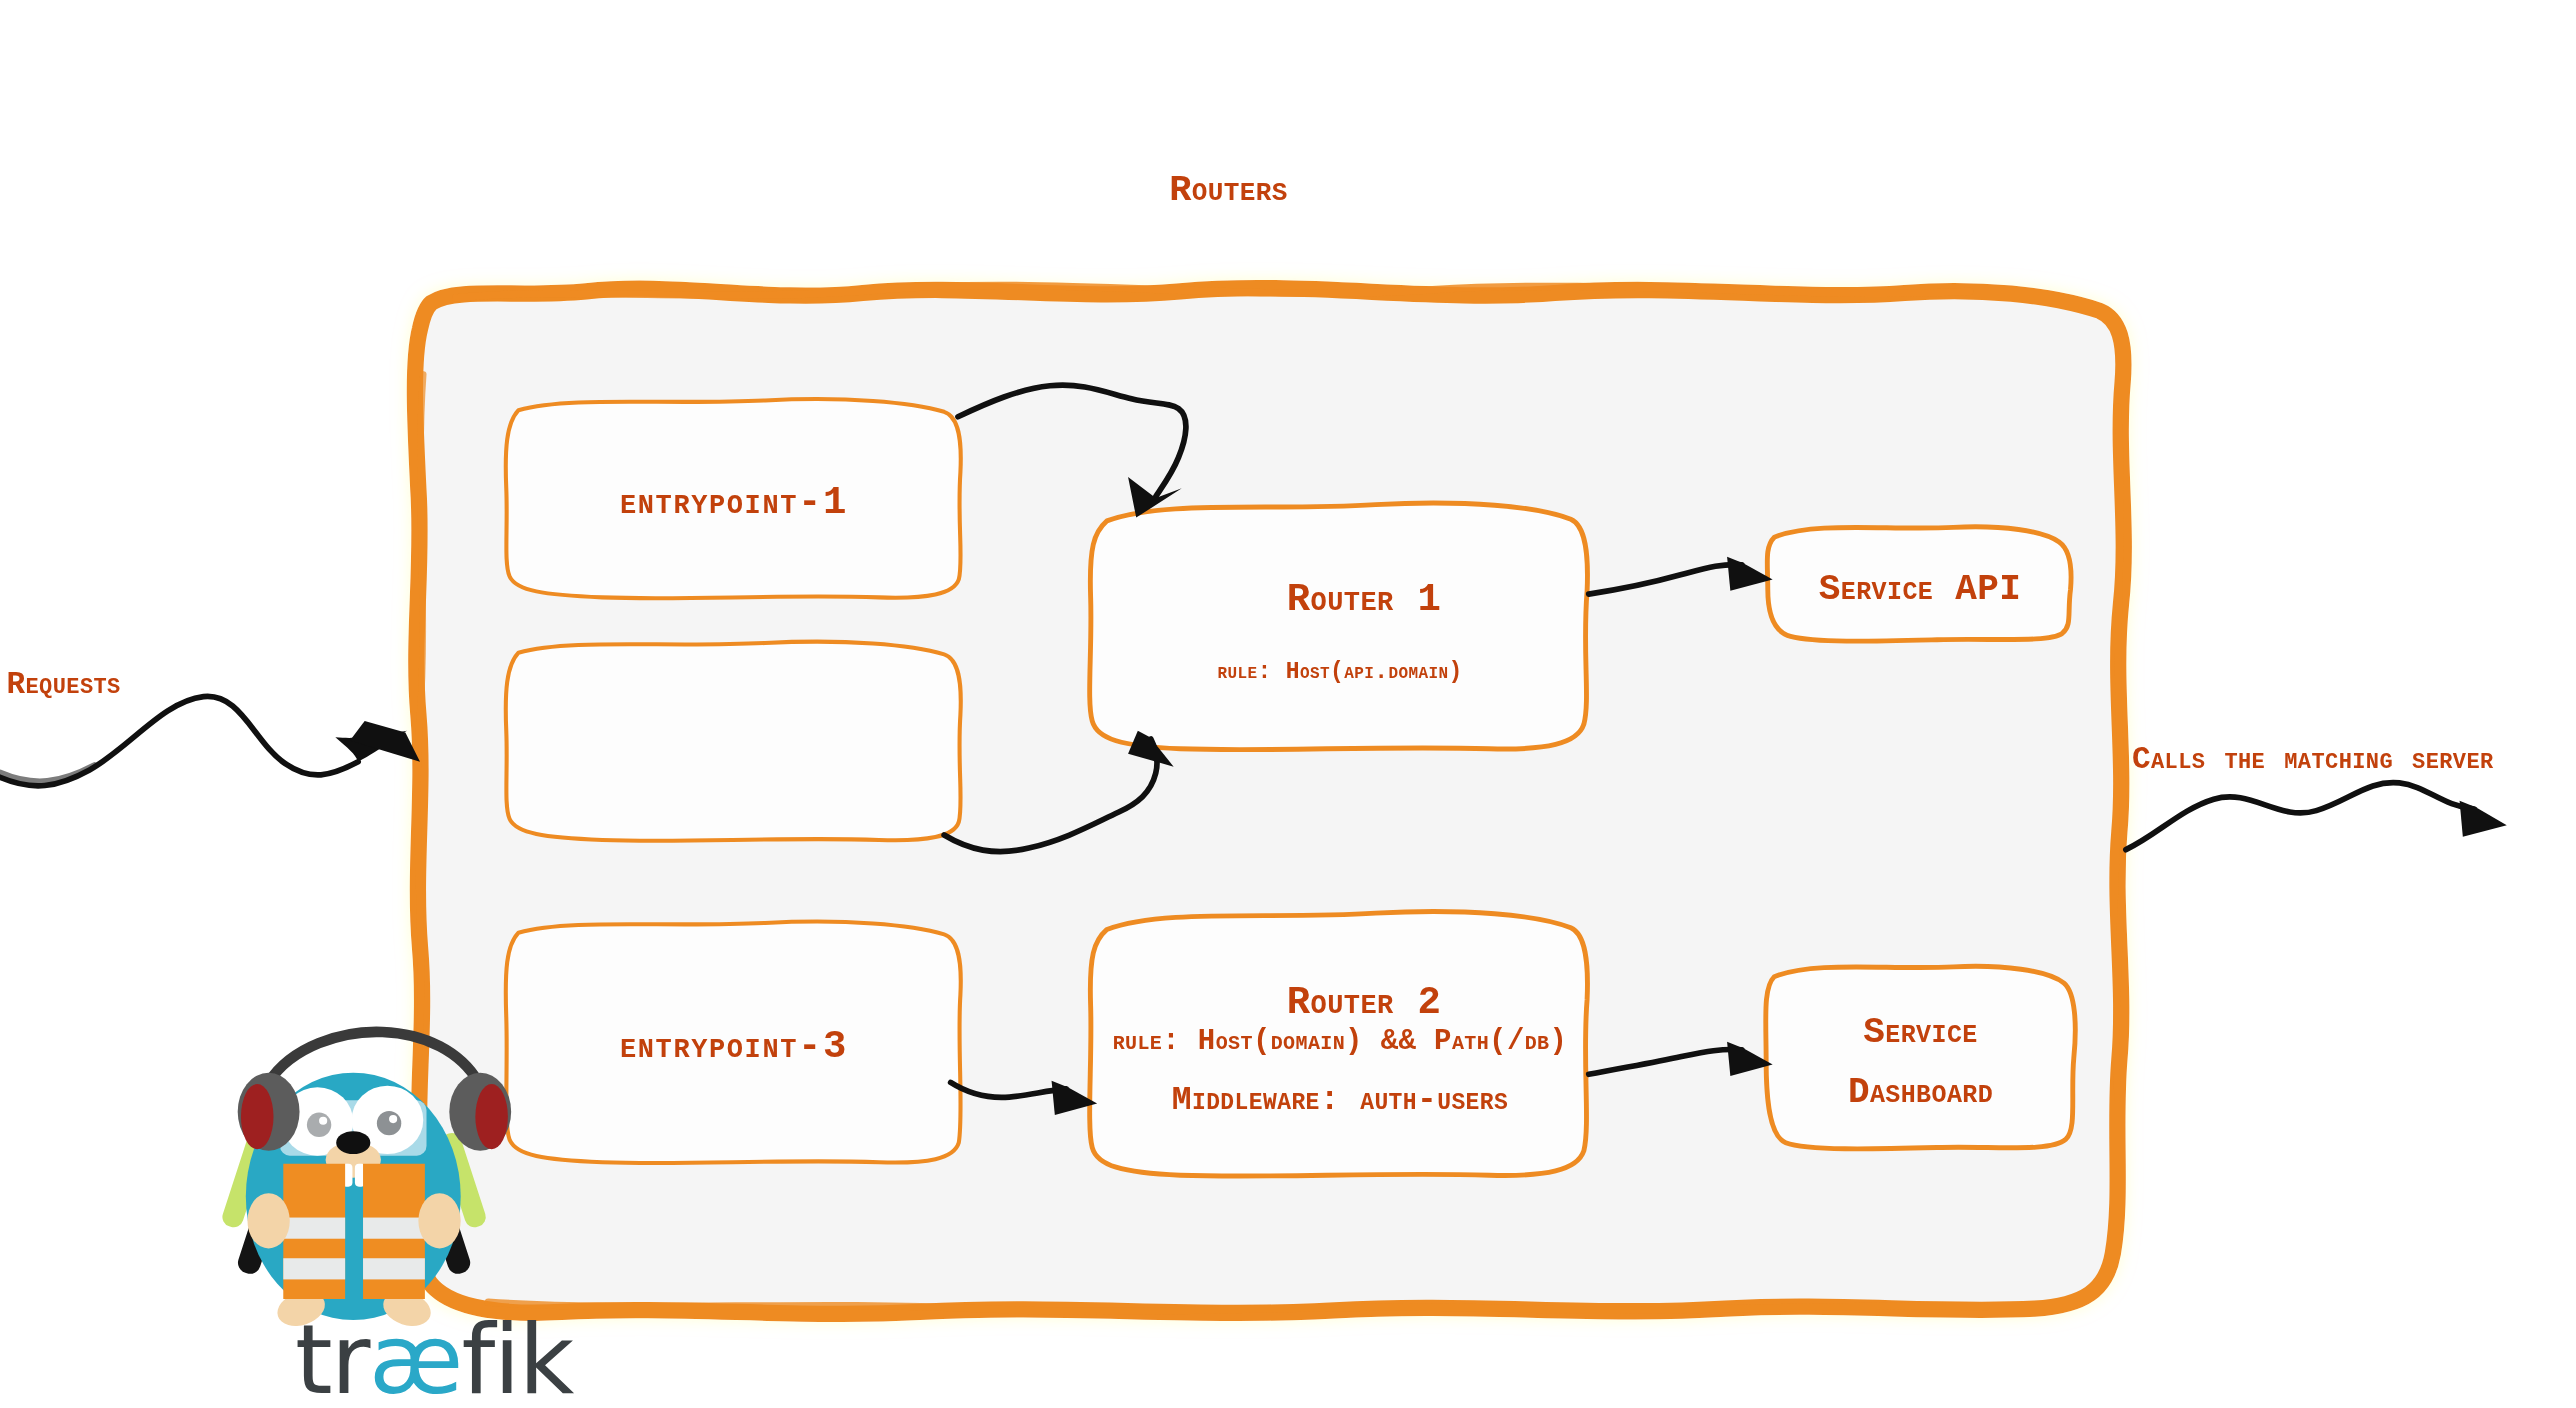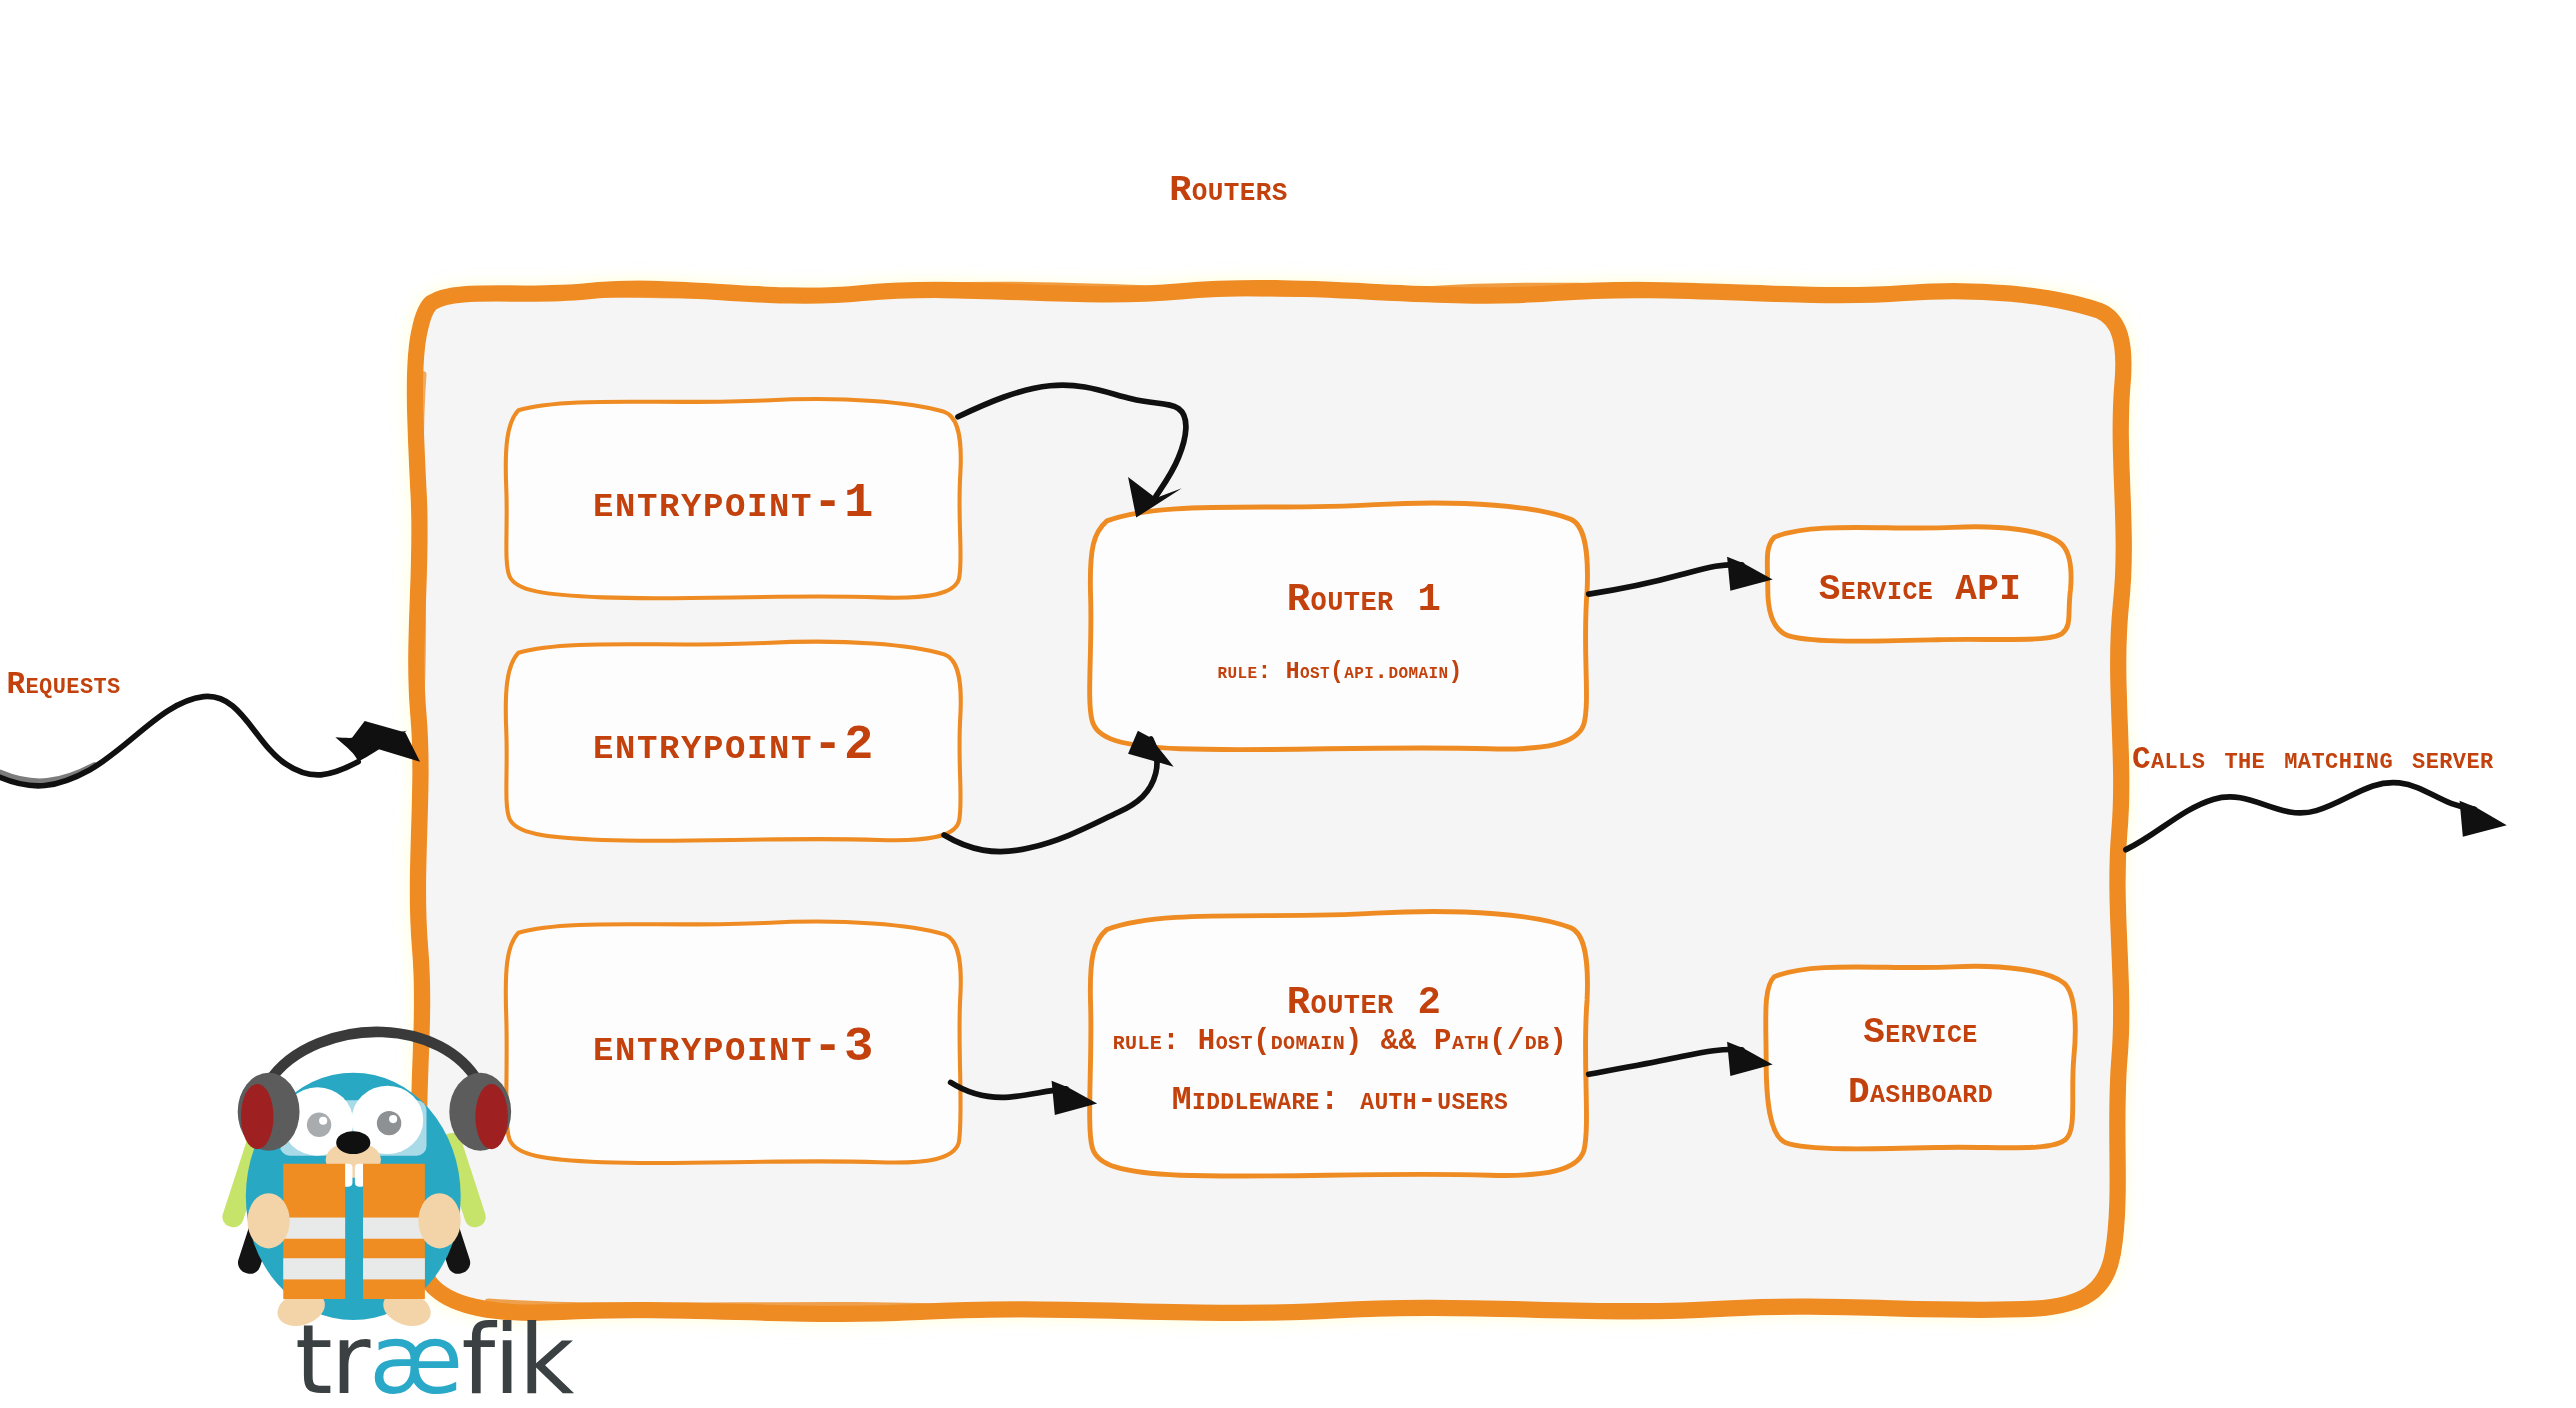--- a/index.html
+++ b/index.html
@@ -17,21 +17,21 @@
   }
 
   #canvas{position:absolute;inset:0;}
   svg.layer{position:absolute;left:0;top:0;width:2576px;height:1408px;overflow:visible;}
   #art{pointer-events:none;}
 
   .txtbox{position:absolute;display:flex;flex-direction:column;
           align-items:center;justify-content:center;text-align:center;}
 
   .ttl{font-size:37px;}
-  .ep{font-size:49px;letter-spacing:1.6px;}
+  .ep{font-size:39px;letter-spacing:1.6px;}
   .rtitle{font-size:39px;margin-left:48px;}
   .rrule{font-size:23px;}
   .rrule-sm{font-size:29px;}
   .rmw{font-size:33px;margin-top:24px;}
   .svc{font-size:36px;}
   .side{font-size:31px;}
 
   
   #wordmark{position:absolute;left:259px;top:1312px;
             font-family:"DejaVu Sans","Liberation Sans",sans-serif;
@@ -219,21 +219,20 @@
     </g>
   </svg>
 
   <div class="txtbox hand ttl" style="left:1082px;top:167px;width:293px;height:46px;">Routers</div>
 
   <div class="txtbox hand side" style="left:0px;top:667px;width:195px;height:41px;justify-content:flex-start;align-items:flex-start;padding-left:6.5px;">Requests</div>
 
   <div class="txtbox hand side" style="left:2132px;top:739px;width:456px;height:41px;align-items:flex-start;">Calls the matching server</div>
 
   <div class="txtbox hand ep" style="left:506px;top:477px;width:456px;height:52px;">entrypoint-1</div>
-  <div class="txtbox hand ep" style="left:506px;top:719px;width:456px;height:52px;">entrypoint-2</div>
   <div class="txtbox hand ep" style="left:506px;top:1021px;width:456px;height:52px;">entrypoint-3</div>
 
   <div class="txtbox" style="left:1091px;top:521px;width:498px;height:220px;gap:37px;">
     <div class="hand rtitle">Router 1</div>
     <div class="hand rrule">rule: Host(api.domain)</div>
   </div>
 
   <div class="txtbox" style="left:1091px;top:928px;width:498px;height:244px;gap:0;">
     <div class="hand rtitle">Router 2</div>
     <div class="hand rrule-sm">rule: Host(domain) &amp;&amp; Path(/db)</div>

